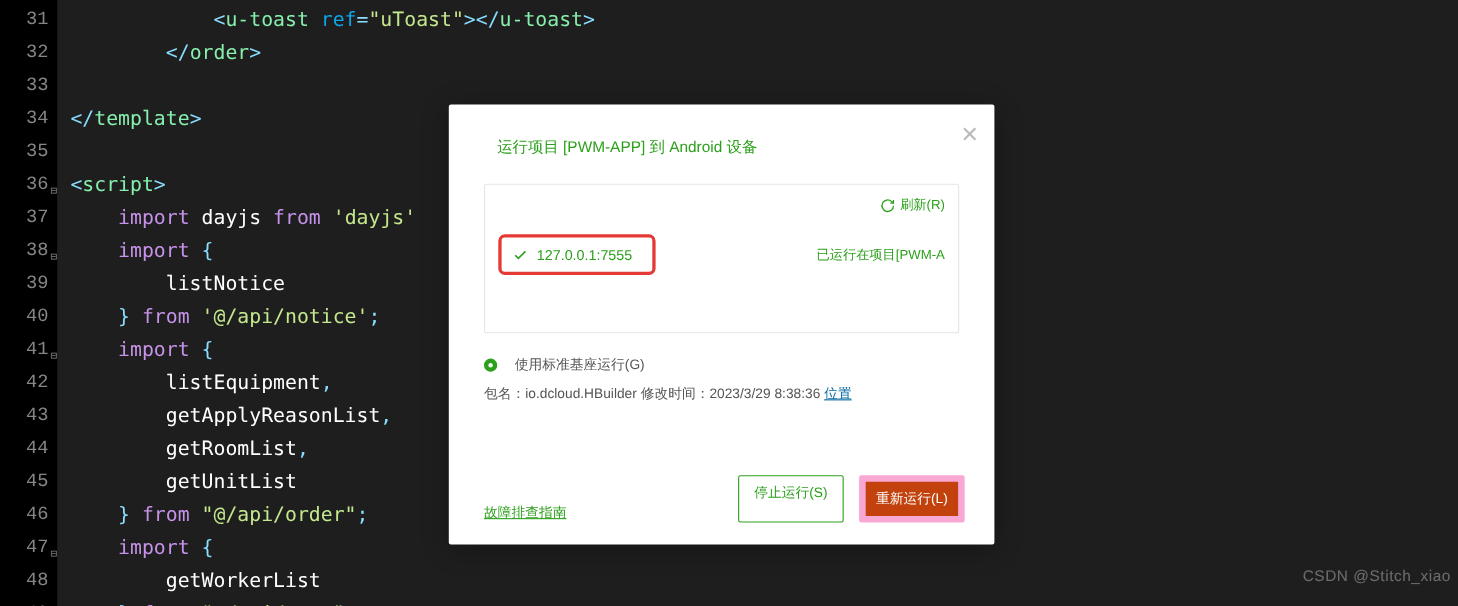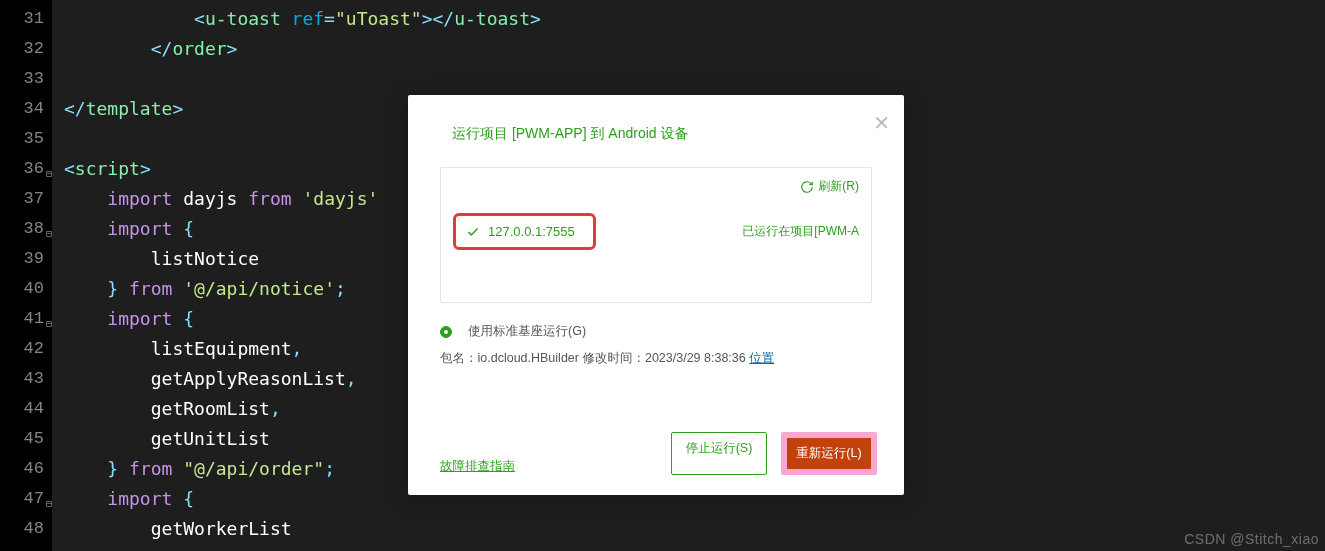--- a/index.html
+++ b/index.html
@@ -149,21 +149,21 @@
     border-radius: 2px;
     text-align: center;
     cursor: pointer;
   }
   .btn-outline { border:1px solid #2ca01c; color:#2ca01c; background:#fff; }
   .btn-primary { border:6px solid #f9a8d4; color:#fff; background:#c2410c; }
 
   .watermark {
     position: absolute;
     right: 6px;
-    bottom: 4px;
+    bottom: 20px;
     color: rgba(255,255,255,0.35);
     font-family: sans-serif;
     font-size: 14px;
     letter-spacing: 0.5px;
   }
 </style>
 </head>
 <body>
 
 <div class="editor">

